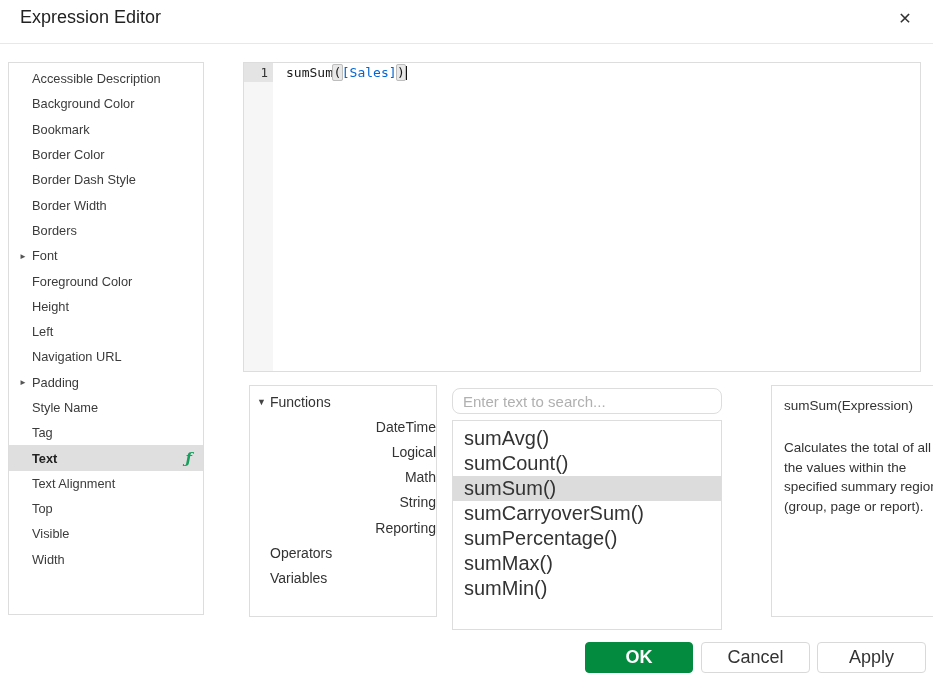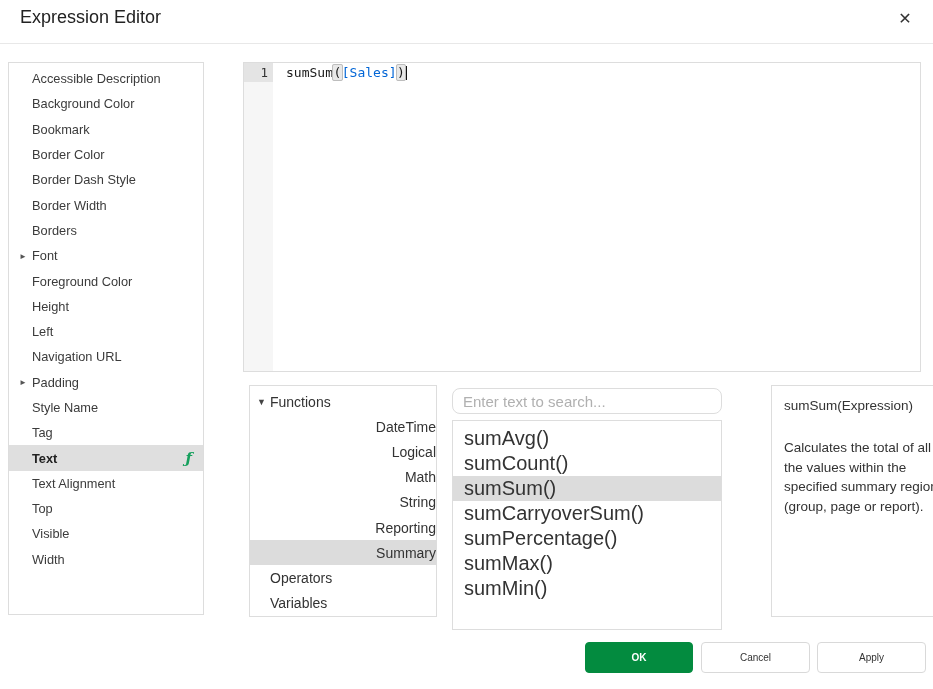--- a/index.html
+++ b/index.html
@@ -59,21 +59,21 @@
   .list-row.selected{background:#dcdcdc;}
 
   
   #desc{left:771px;top:385px;width:182px;height:232px;padding:12px 12px;overflow:hidden;
     font-size:13.5px;color:#333;}
   #desc .signature{margin:0 0 0 0;}
   #desc .desc-text{margin-top:25px;line-height:19.5px;}
 
   
   .btn{position:absolute;top:642px;height:31px;box-sizing:border-box;border-radius:4px;
-    font-size:10px;display:flex;align-items:center;justify-content:center;cursor:pointer;
+    font-size:18px;display:flex;align-items:center;justify-content:center;cursor:pointer;
     font-family:"Liberation Sans",sans-serif;}
   #ok-btn{left:585px;width:108px;background:#038b3f;color:#fff;font-weight:bold;border:1px solid #038b3f;}
   #cancel-btn{left:701px;width:109px;background:#fff;color:#333;border:1px solid #d9d9d9;text-align:center;}
   #apply-btn{left:817px;width:109px;background:#fff;color:#333;border:1px solid #d9d9d9;}
 </style>
 </head>
 <body>
 
 <div id="dialog">
 
@@ -167,23 +167,20 @@
       </div>
     <div class="tree-row child">
         <span>Math</span>
       </div>
     <div class="tree-row child">
         <span>String</span>
       </div>
     <div class="tree-row child">
         <span>Reporting</span>
       </div>
-    <div class="tree-row child selected">
-        <span>Summary</span>
-      </div>
     <div class="tree-row root">
         <span>Operators</span>
       </div>
     <div class="tree-row root">
         <span>Variables</span>
       </div>
   </div>
 
   <input id="search-box" type="text" placeholder="Enter text to search..." style="">
 

